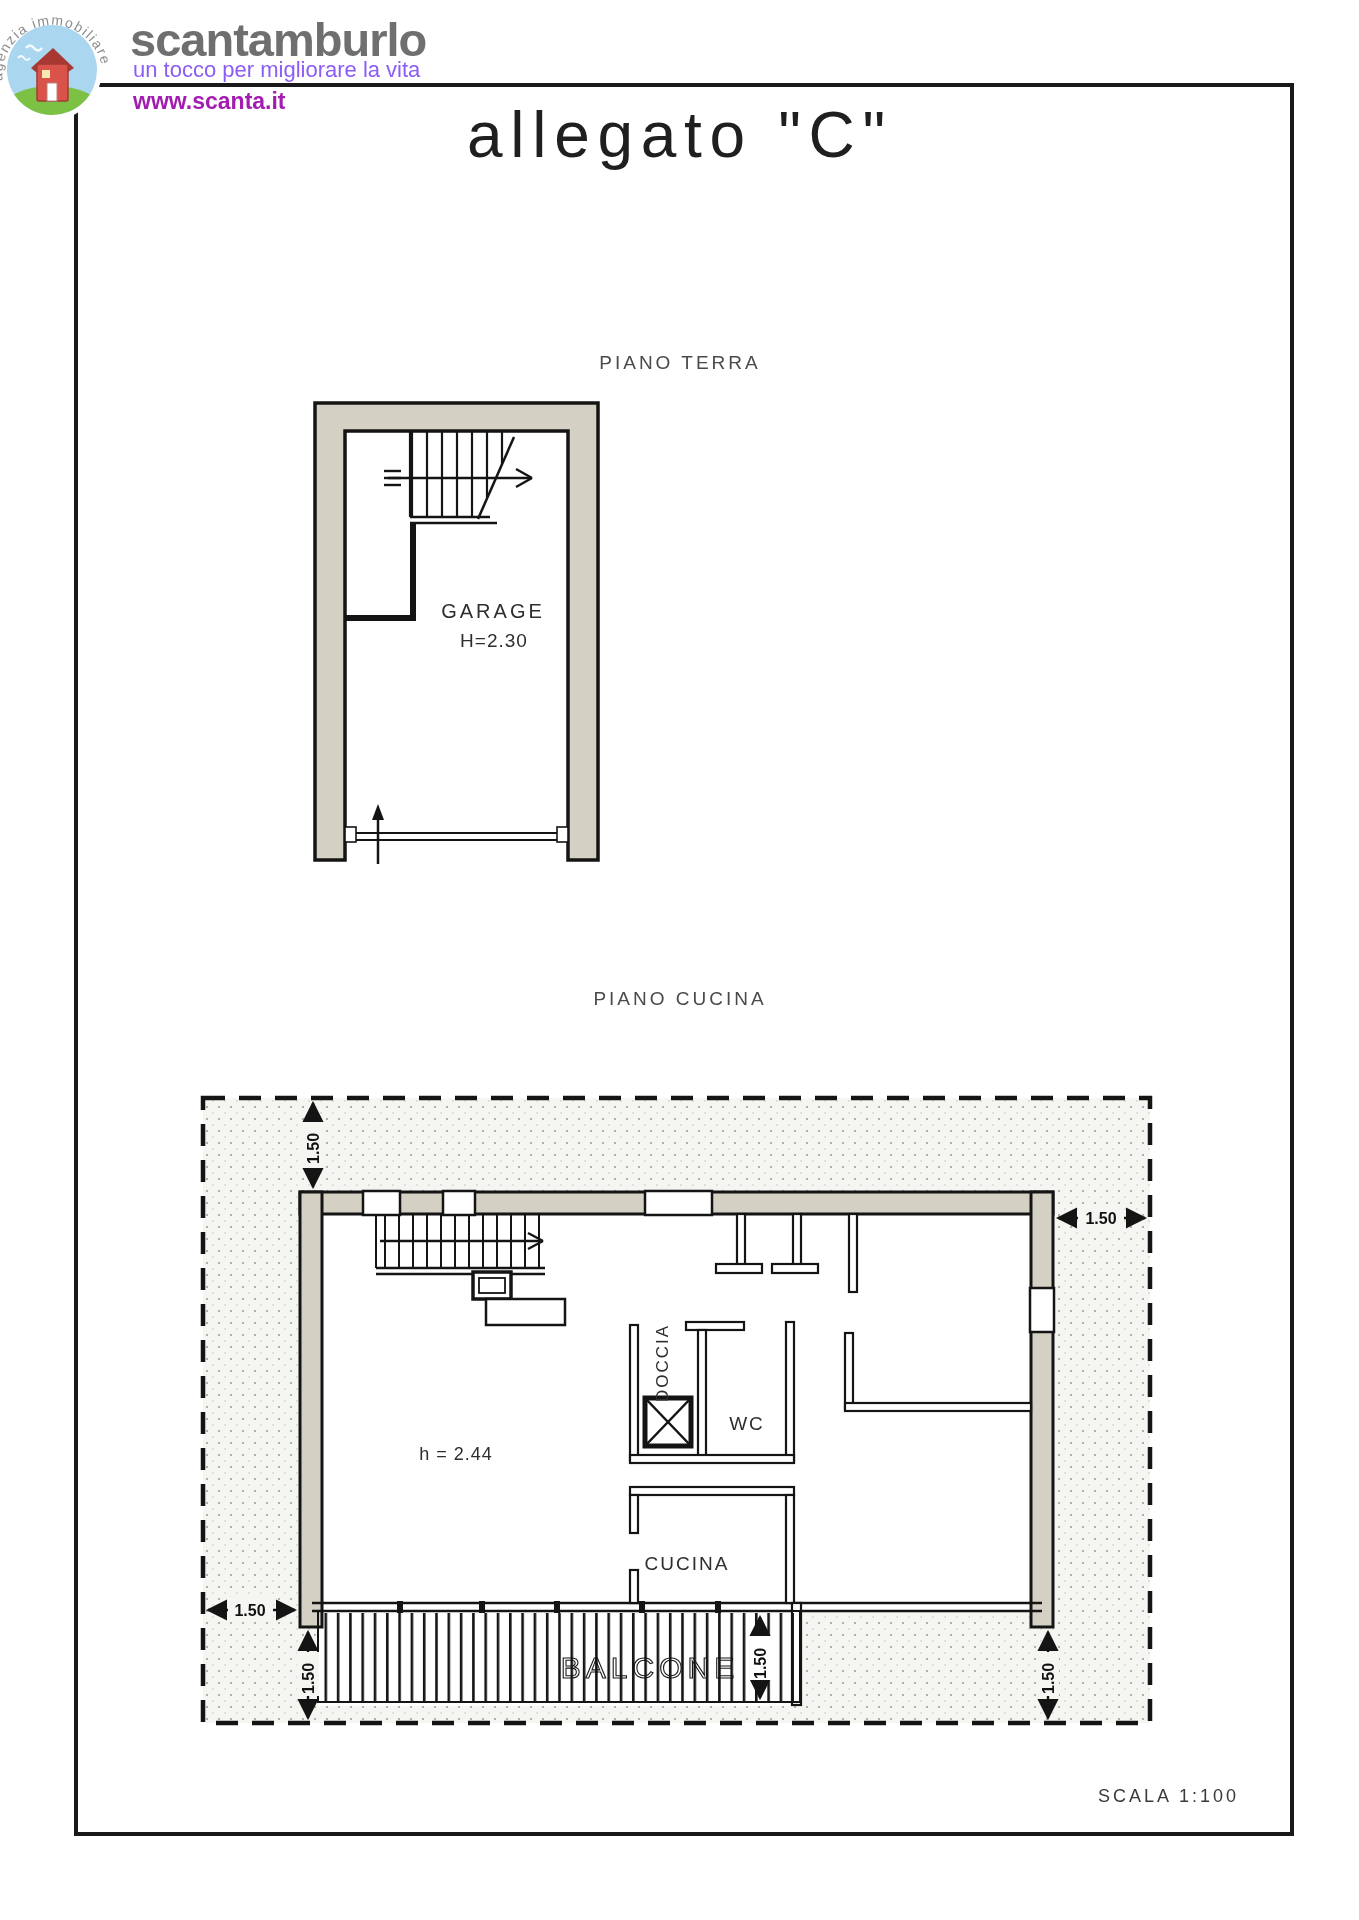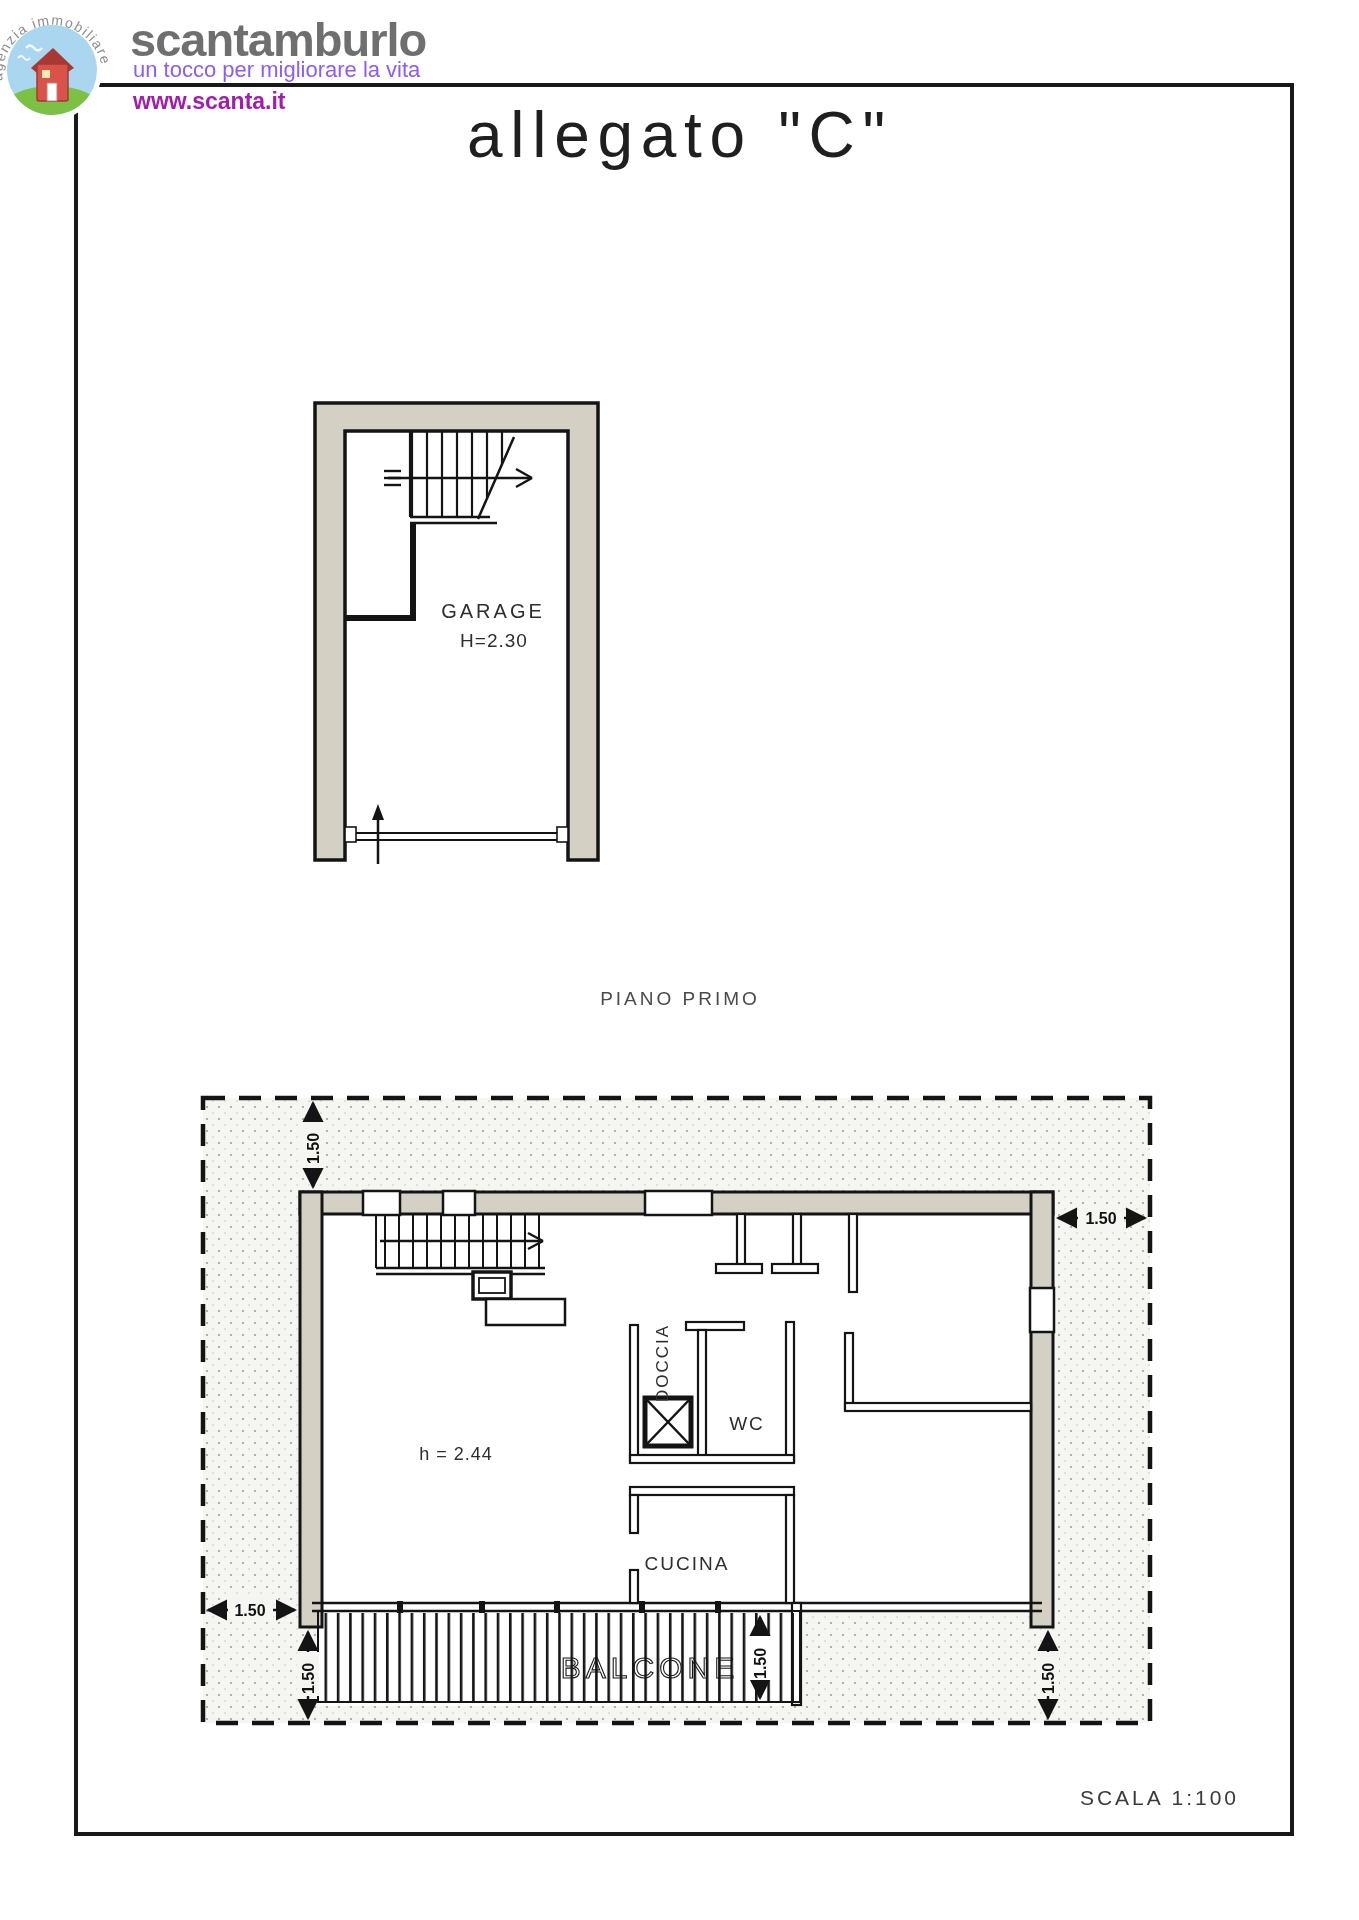--- a/index.html
+++ b/index.html
@@ -7,21 +7,21 @@
         font-family:"Liberation Sans",sans-serif;color:#222;}
   .abs{position:absolute;}
   .frame{left:74px;top:83px;width:1212px;height:1745px;border:4px solid #191919;}
   .brand{left:130px;top:12px;font-size:47px;font-weight:700;letter-spacing:-1px;color:#6f6f6f;}
   .tagline{left:133px;top:57px;font-size:22px;color:#8b5cf6;}
   .website{left:133px;top:88px;font-size:23px;font-weight:bold;color:#a21caf;}
   .title{left:74px;width:1212px;text-align:center;color:#1f1f1f;font-weight:400;}
   .title1{top:98px;font-size:64px;letter-spacing:.12em;}
   .title2{top:166px;font-size:64px;letter-spacing:.12em;word-spacing:.45em;}
   .floorhead{left:74px;width:1212px;text-align:center;font-size:19px;letter-spacing:3px;color:#4a4a4a;}
-  .scale{right:120px;top:1786px;font-size:21px;letter-spacing:3px;color:#3a3a3a;}
+  .scale{right:120px;top:1786px;font-size:18px;letter-spacing:3px;color:#3a3a3a;}
   svg text{font-family:"Liberation Sans",sans-serif;}
   .planlabel{fill:#2e2e2e;}
   .dimtxt{fill:#111;font-weight:bold;}
 </style>
 </head>
 <body>
 
 <div class="page">
 
   <div class="abs frame"></div>
@@ -48,21 +48,22 @@
       <textPath href="#arcP" startOffset="4%">agenzia immobiliare</textPath>
     </text>
   </svg>
 
   <div class="abs brand">scantamburlo</div>
   <div class="abs tagline">un tocco per migliorare la vita</div>
   <div class="abs website">www.scanta.it</div>
 
   <div class="abs title title1">allegato "C"</div>
 
-  <div class="abs floorhead" style="top:988px">PIANO PRIMO</div>
+  <div class="abs floorhead" style="top:352px">PIANO TERRA</div>
+  <div class="abs floorhead" style="top:988px">PIANO CUCINA</div>
 
   <svg class="abs" style="left:298px;top:396px" width="326" height="476" viewBox="298 396 326 476">
     <defs>
       <pattern id="tread" width="15" height="10" patternUnits="userSpaceOnUse">
         <line x1="7" y1="0" x2="7" y2="10" stroke="#141414" stroke-width="2.2"></line>
       </pattern>
     </defs>
 
     <path d="M315,403 H598 V860 H568 V431 H345 V860 H315 Z" stroke="#141414" stroke-width="3.5" fill="#d4d0c4"></path>
 

